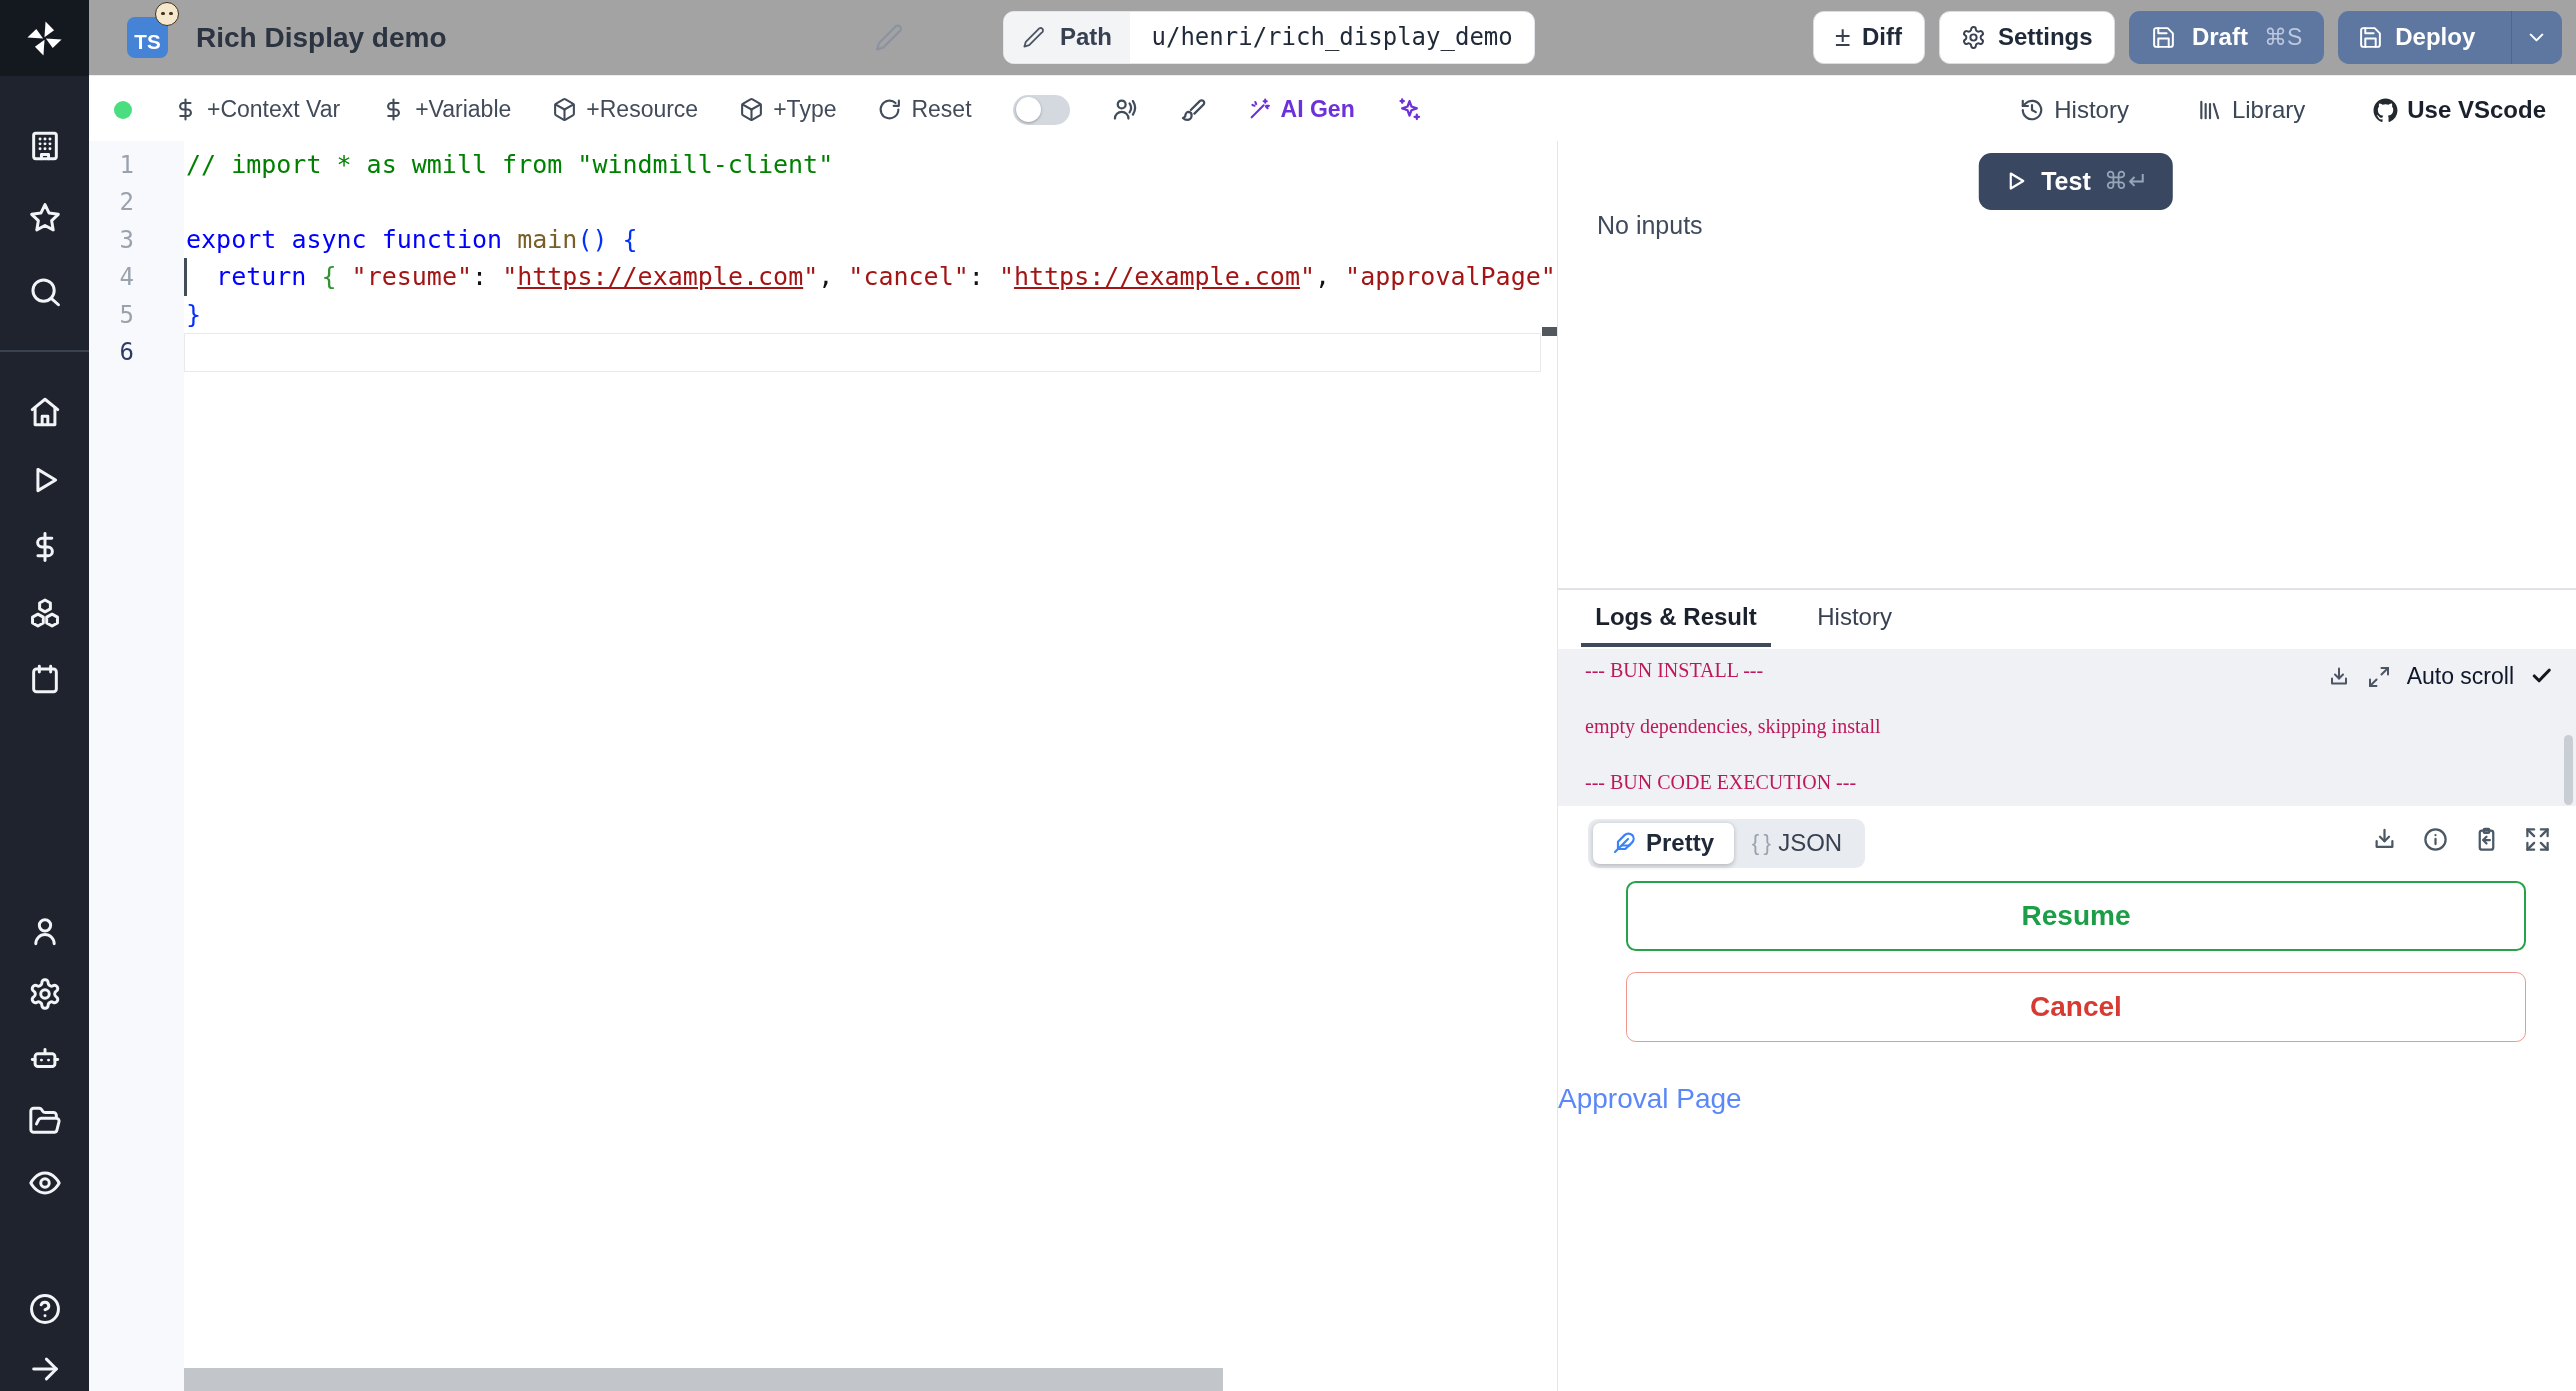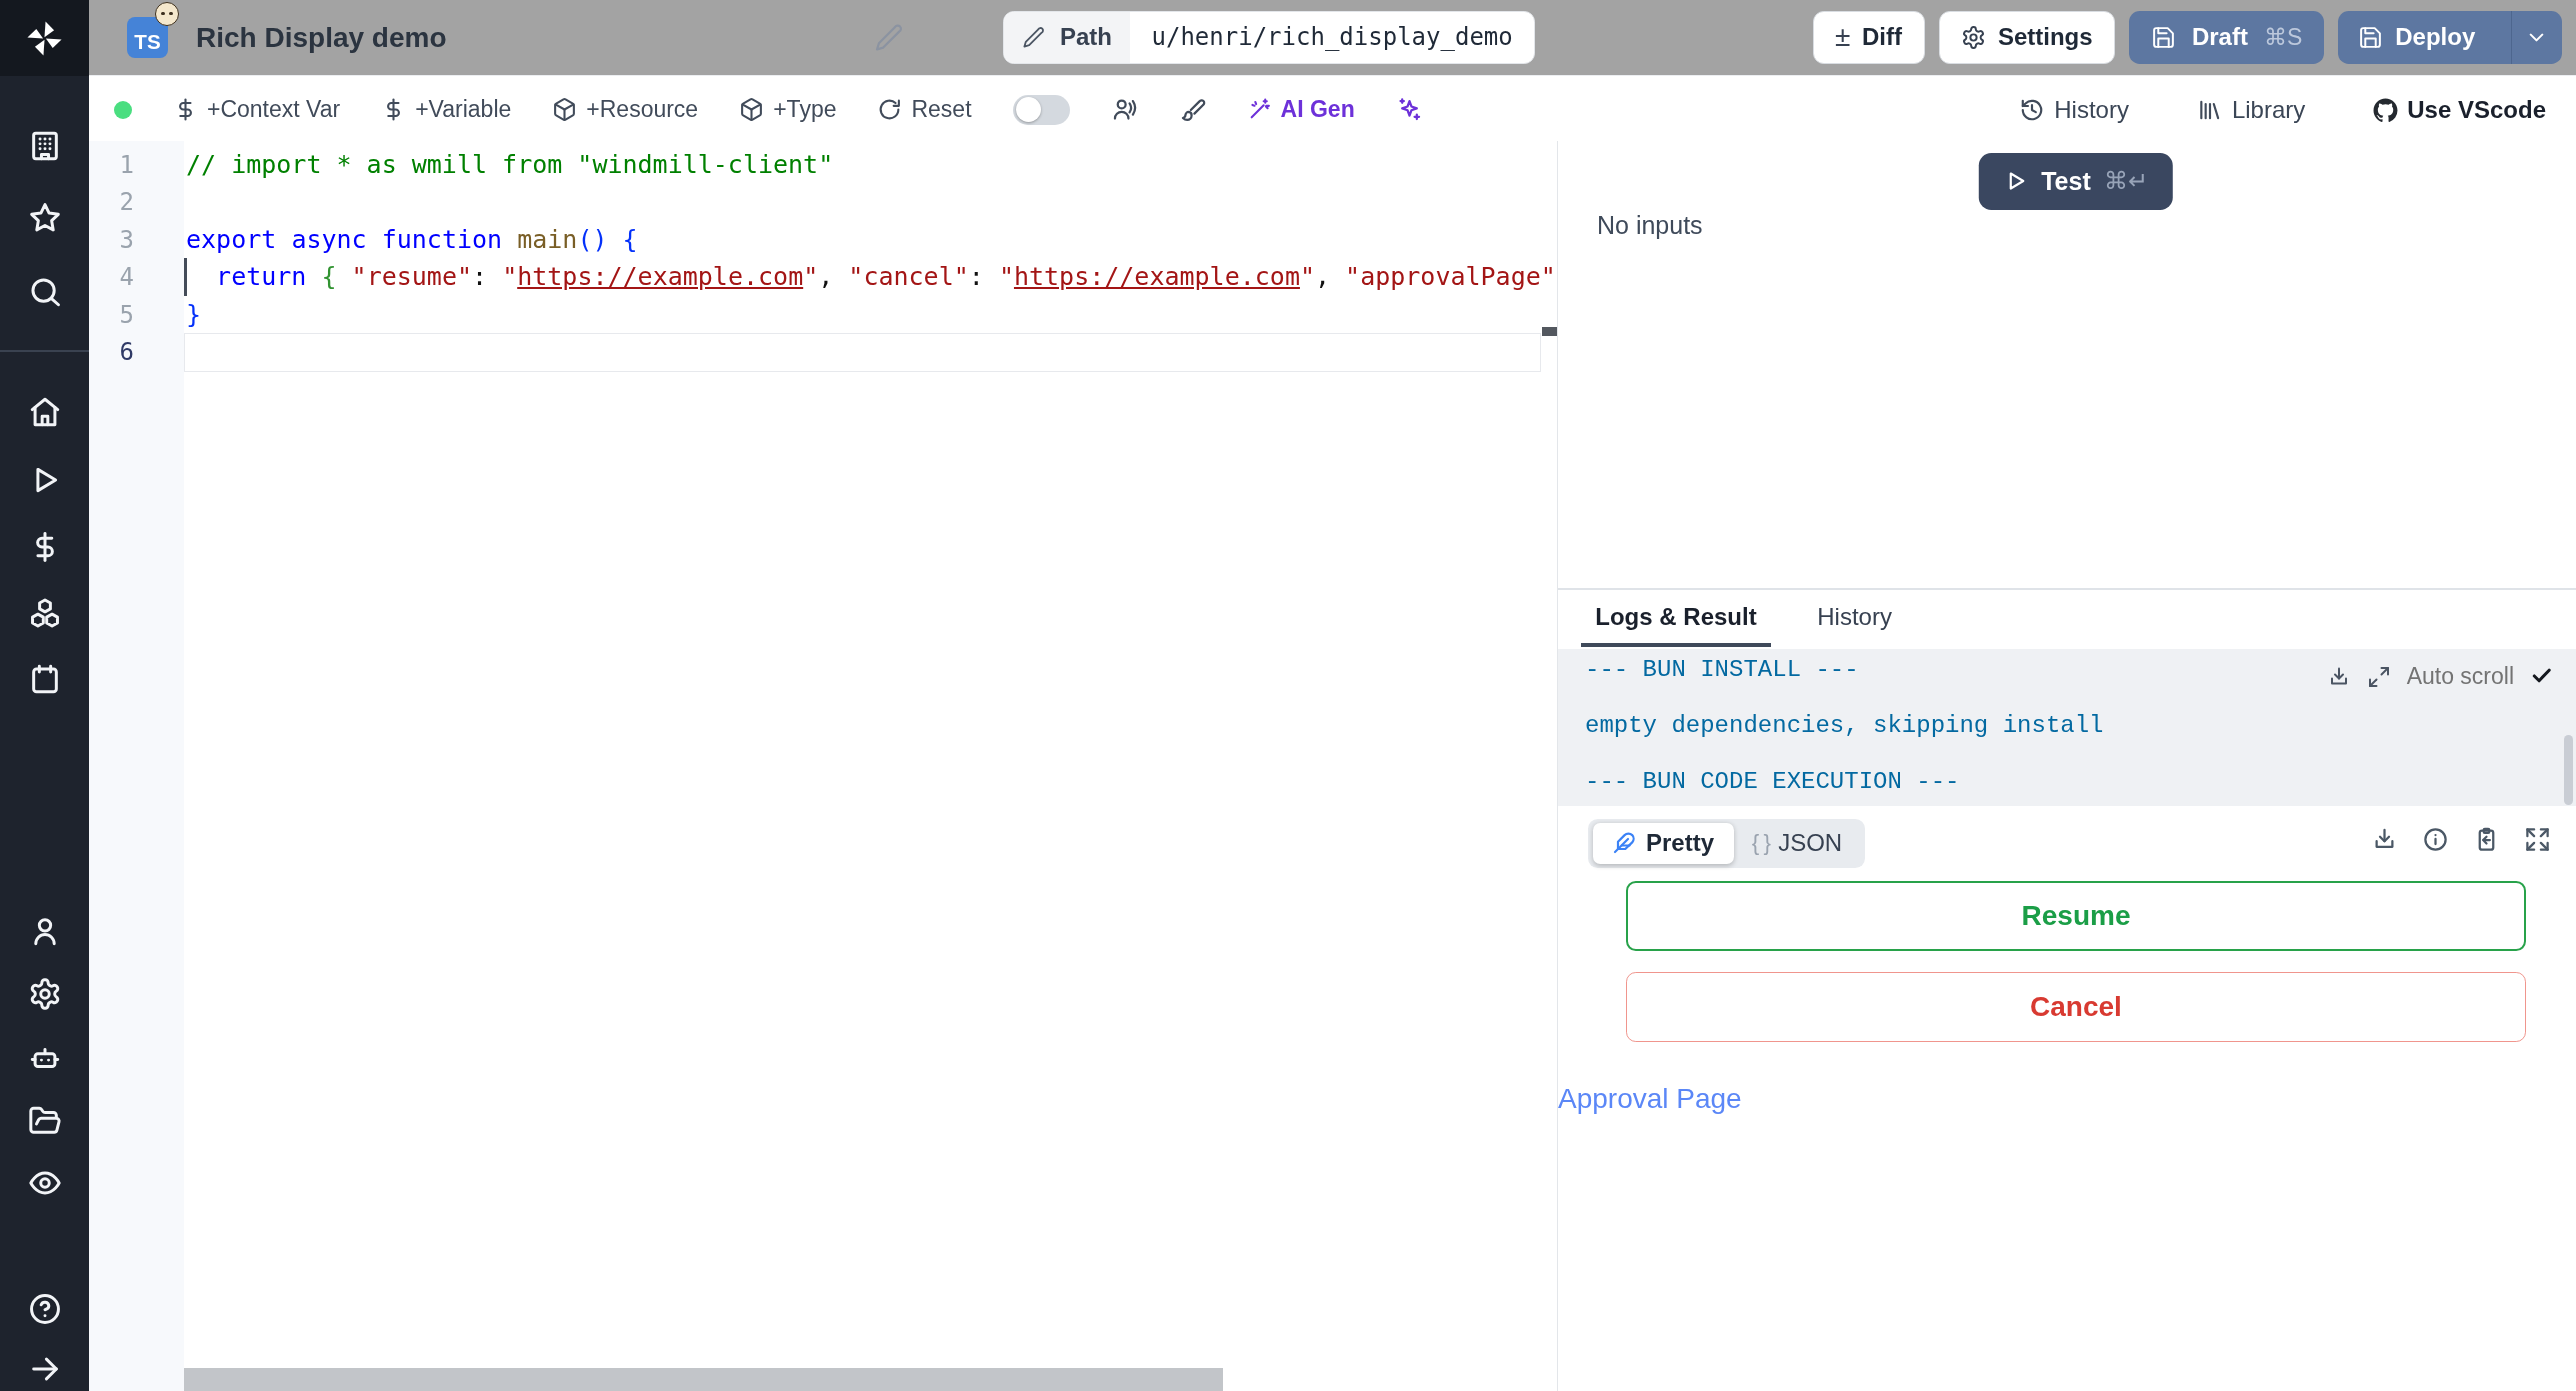--- a/index.html
+++ b/index.html
@@ -98,25 +98,25 @@
   .test-kbd { color:#98a4b8; font-weight:normal; font-size:24px; }
   .no-inputs { position:absolute; left:39px; top:70px; font-size:25px; color:#3f4a5a; }
   .rp-split { position:absolute; left:0; top:447px; width:100%; height:1.8px; background:#dfe3e8; }
   .tabs { position:absolute; left:23px; top:449px; height:57px; display:flex; gap:32px; }
   .tab { display:flex; align-items:center; padding:0 14.3px; font-size:24px; color:#374151;
          border-bottom:4.5px solid transparent; }
   .tab.active { color:#1a202c; font-weight:bold; border-bottom-color:#3f4a5a; }
   .logs { position:absolute; left:0; top:508px; width:100%; height:157px; background:#eff1f4;
           padding:7.2px 0 0 27px; }
   .log-line { height:28px; line-height:28px; white-space:pre;
-              font-family:Liberation Mono, monospace; font-size:24px; color:#0369a1; }
+              font-family:Liberation Serif, serif; font-size:20px; color:#be185d; }
   .log-ctl { position:absolute; right:23px; top:14.3px; display:flex; align-items:center; gap:16px; }
   .log-ctl svg { width:24px; height:24px; stroke:#4b5563; fill:none; stroke-width:2;
                  stroke-linecap:round; stroke-linejoin:round; }
-  .autoscroll-label { font-size:23px; color:#737373; }
+  .autoscroll-label { font-size:23px; color:#0f172a; }
   .check-ic svg { stroke:#15191f; stroke-width:3.2; }
   .log-scrollbar { position:absolute; right:2.7px; top:86px; width:9.8px; height:70px;
                    background:#c9cdd4; border-radius:5.4px; }
   .result { position:absolute; left:0; top:665px; width:100%; height:585px; background:#fff; }
   .seg { position:absolute; left:30px; top:12.5px; display:inline-flex; align-items:center;
          background:#e8ebef; border-radius:9.8px; padding:4.5px;text-align:right; }
   .seg-on { background:#fff; border-radius:7.2px; box-shadow:0 1.8px 5.4px rgba(0,0,0,.22);
             display:flex; align-items:center; gap:9.8px; padding:6.3px 19.7px; font-size:24px;
             font-weight:bold; color:#1f2937; }
   .seg-on svg { width:24px; height:24px; stroke:#3b82f6; fill:none; stroke-width:2.2;

